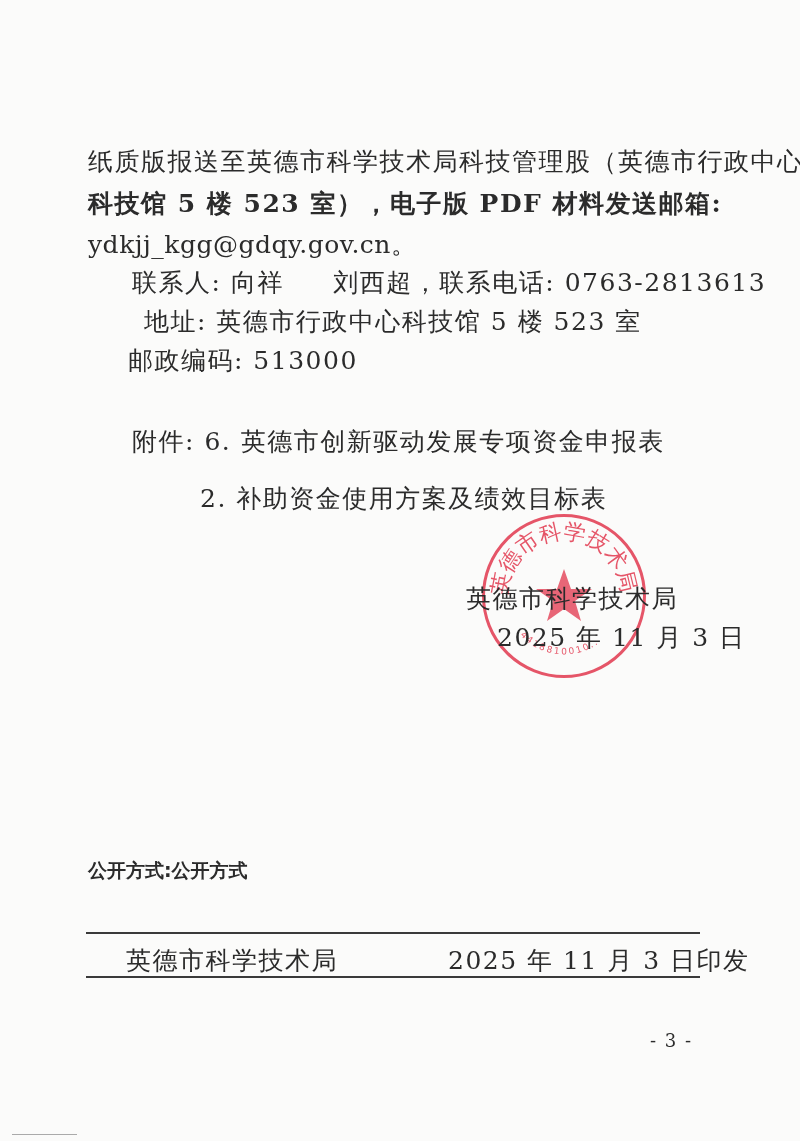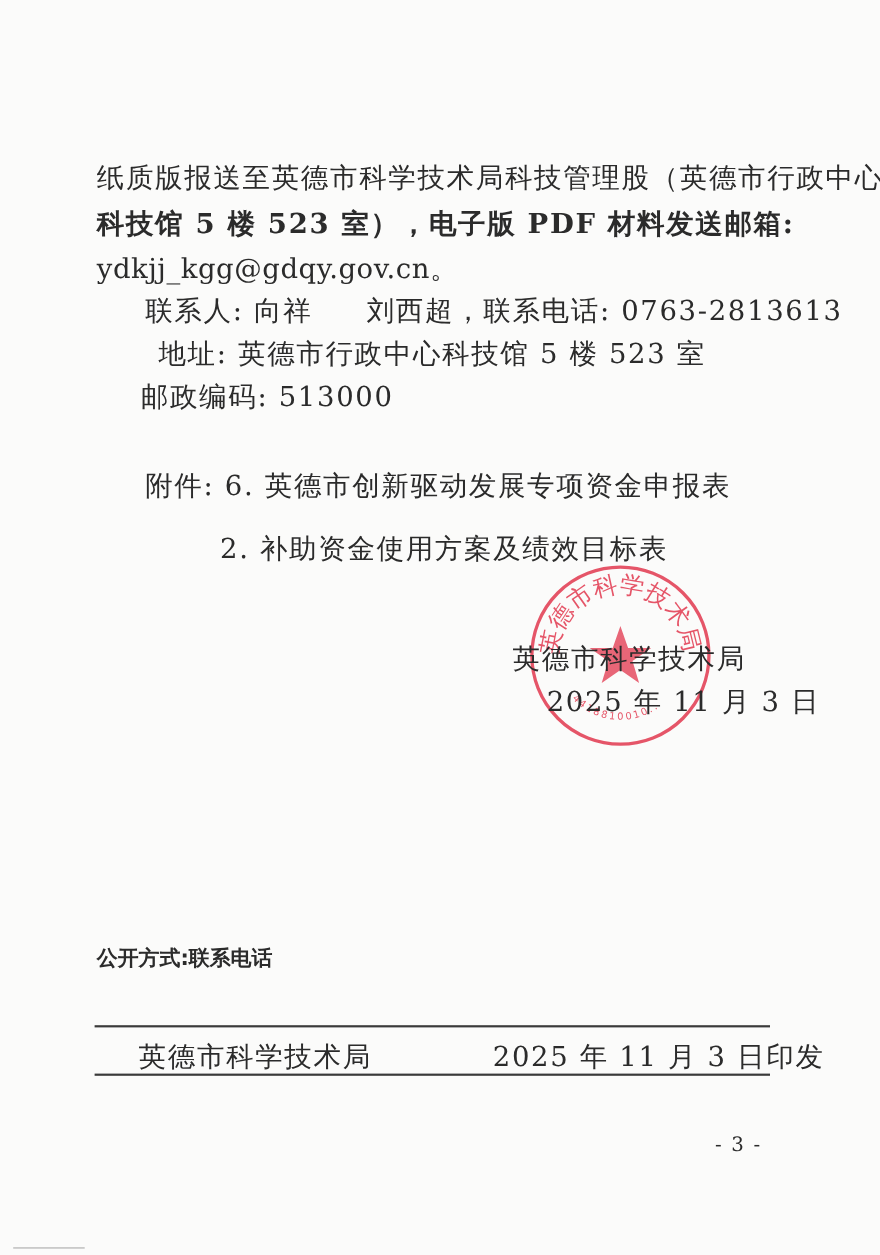--- a/index.html
+++ b/index.html
@@ -50,21 +50,21 @@
       <path id="arcTop" d="M 22 79 A 57 57 0 0 1 136 79" fill="none"></path>
       <text font-size="22" fill="#e2394f" font-family="DejaVu Sans, sans-serif"><textPath href="#arcTop" startOffset="0">英德市科学技术局</textPath></text>
       <path id="arcBottom" d="M 30 112 A 60 60 0 0 0 128 112" fill="none"></path>
       <text font-size="9" fill="#e2394f" font-family="DejaVu Sans, sans-serif" letter-spacing="2"><textPath href="#arcBottom" startOffset="8">4418810010..</textPath></text>
     </svg>
   </div>
 
   <div class="line" style="left:466px; top:582px;">英德市科学技术局</div>
   <div class="line" style="left:466px; top:621px;margin-left:31px;">2025 年 11 月 3 日</div>
 
-  <div class="line sans bold" style="left:88px; top:858px; font-size:19px; letter-spacing:0;">公开方式:联系电话</div>
+  <div class="line sans bold" style="left:88px; top:858px; font-size:19px; letter-spacing:0;">公开方式:公开方式</div>
 
   <div class="rule" style="top:932px;"></div>
   <div class="line" style="left:126px; top:944px;">英德市科学技术局</div>
   <div class="line" style="left:448px; top:944px;text-align:right;">2025 年 11 月 3 日印发</div>
   <div class="rule" style="top:976px;"></div>
 
   <div class="line" style="left:650px; top:1030px; font-size:18px;">- 3 -</div>
 
   <div style="position:absolute; left:12px; top:1134px; width:65px; height:1px; background:#aaa;"></div>
 </div>

